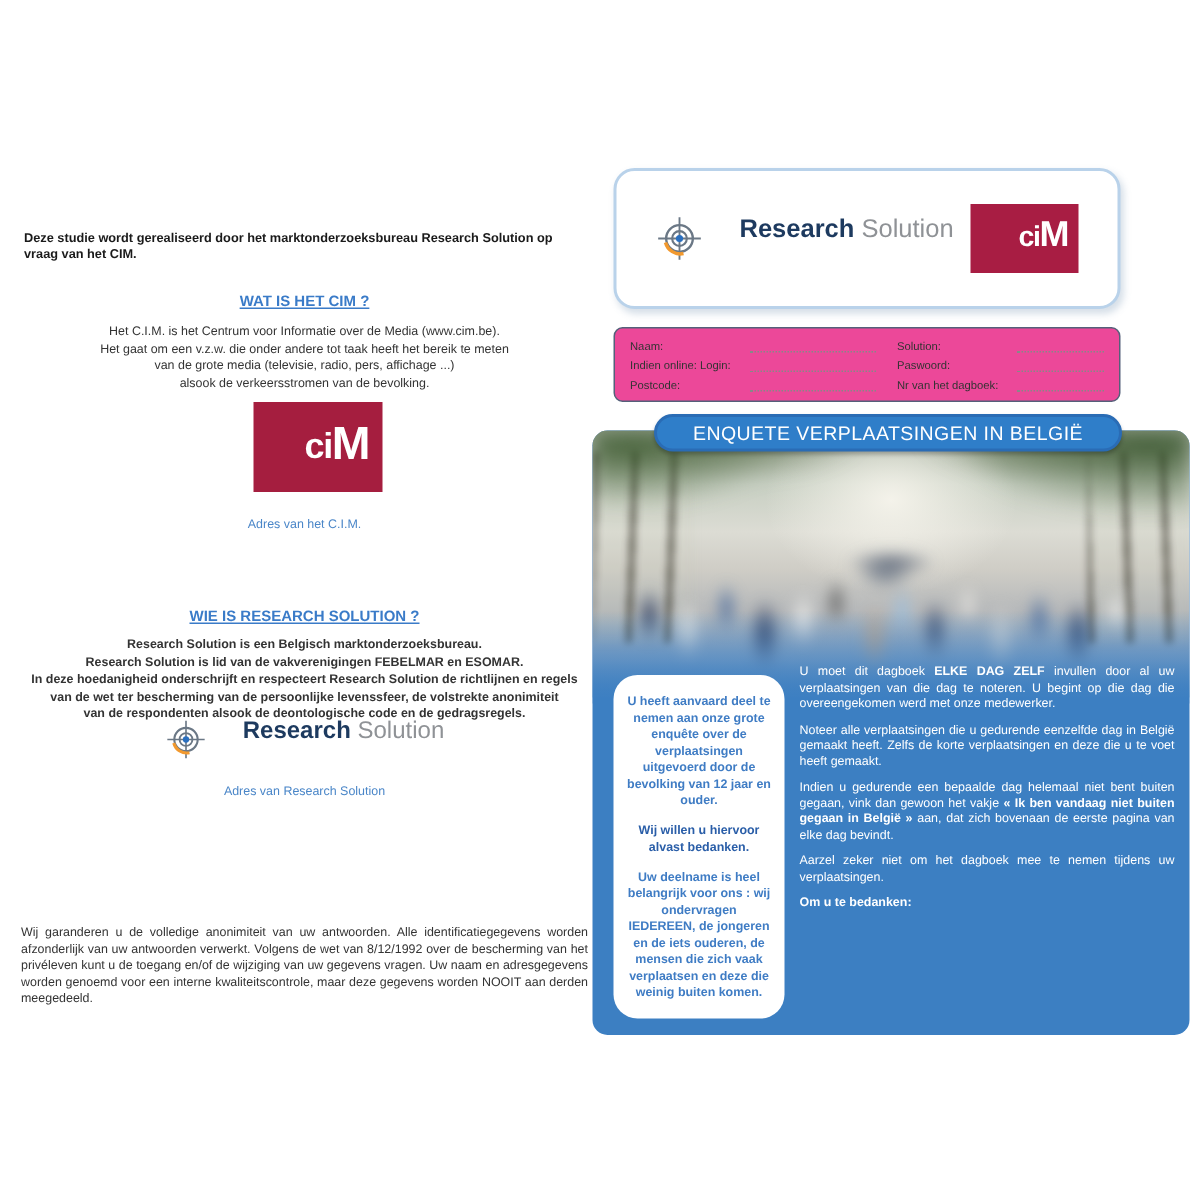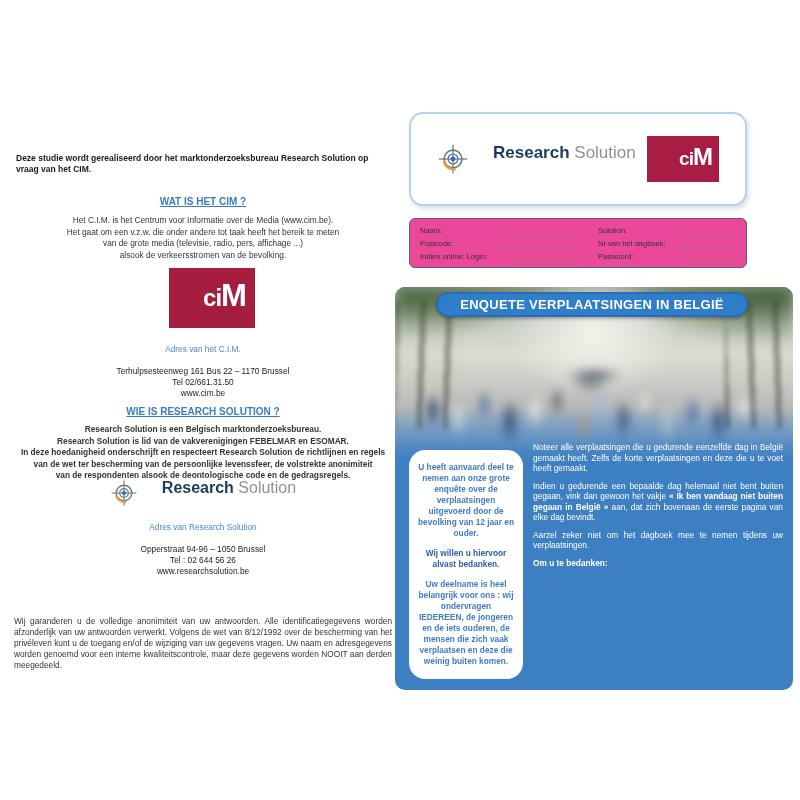--- a/index.html
+++ b/index.html
@@ -49,21 +49,21 @@
   #cim-logo-right .cim-m{font-size:24px;}
   .form-box{position:absolute;left:409px;top:218px;width:338px;height:50px;border:1.5px solid #55607a;border-radius:6px;
     background:#ec4899;padding:6px 10px;box-sizing:border-box;display:flex;flex-direction:column;justify-content:space-between;}
   .form-row{display:flex;align-items:flex-end;font-size:7.5px;color:#333;}
   .fl1{width:80px;white-space:nowrap;}
   .fl2{width:80px;white-space:nowrap;margin-left:8px;}
   .dots{flex:1;border-bottom:1px dotted #888;height:9px;margin-right:6px;}
   .dots2{flex:none;width:58px;border-bottom:1px dotted #888;height:9px;margin-right:0;}
   .banner{position:absolute;left:436px;top:276px;width:308px;height:21px;background:var(--banner_blue);
     border:2px solid #2a6cb5;border-radius:13px;z-index:3;display:flex;align-items:center;justify-content:center;
-    color:#fff;font-weight:bold;font-size:13px;letter-spacing:.3px;box-shadow:0 2px 3px rgba(0,0,0,.25);margin-top:16px;}
+    color:#fff;font-weight:normal;font-size:13px;letter-spacing:.3px;box-shadow:0 2px 3px rgba(0,0,0,.25);}
   .main-panel{position:absolute;left:395px;top:287px;width:398px;height:403px;background:var(--panel_blue);
     border-radius:10px;overflow:hidden;}
   
   .photo{position:absolute;top:0;left:0;width:100%;height:178px;
     background:
       radial-gradient(ellipse 120px 90px at 50% 26%, rgba(246,244,236,.95), rgba(246,244,236,0) 70%),
       linear-gradient(180deg,#97a391 0%,#c7cfc2 20%,#dcdcd4 38%,#cfcdc6 52%,#b5b8ba 68%,#8aa6c4 86%,#4c86c0 100%);}
   .foliage{position:absolute;top:0;left:0;right:0;height:48%;filter:blur(6px);
     background:
       radial-gradient(ellipse 150px 60px at 6% 12%, rgba(58,88,44,.85), rgba(58,88,44,0) 70%),
@@ -131,44 +131,38 @@
 van de grote media (televisie, radio, pers, affichage ...)
 alsook de verkeersstromen van de bevolking.</div>
 
 <div class="cim-box" id="cim-logo-left">
   <span class="cim-ci">ci</span>
     <span class="cim-m">M</span>
 </div>
 
 <div class="addr" id="cim-addr">
   <div class="addr-title">Adres van het C.I.M.</div>
-  <div>Terhulpsesteenweg 161 Bus 22 – 1170 Brussel
-Tel  02/661.31.50
-www.cim.be</div>
 </div>
 
 <div class="sec-heading" id="rs-heading">WIE IS RESEARCH SOLUTION ?</div>
 <div class="sec-body" id="rs-body">Research Solution is een Belgisch marktonderzoeksbureau.
 Research Solution is lid van de vakverenigingen  FEBELMAR en ESOMAR.
 In deze hoedanigheid onderschrijft en respecteert Research Solution de richtlijnen en regels
 van de wet ter bescherming van de persoonlijke levenssfeer, de volstrekte anonimiteit
 van de respondenten alsook de deontologische code en de gedragsregels.</div>
 
 <div class="rs-logo" id="rs-logo-left">
   <svg class="rs-icon" viewBox="0 0 36 36">
       <use href="#rs-target"></use>
     </svg>
   <span class="rs-word"><span class="rs-research">Research</span> <span class="rs-solution">Solution</span></span>
 </div>
 
 <div class="addr" id="rs-addr">
   <div class="addr-title">Adres van Research Solution</div>
-  <div>Opperstraat 94-96 – 1050 Brussel
-Tel : 02 644 56 26
-www.researchsolution.be</div>
 </div>
 
 <div class="privacy">Wij garanderen u de volledige anonimiteit van uw antwoorden. Alle identificatiegegevens worden afzonderlijk van uw antwoorden verwerkt. Volgens de wet van 8/12/1992 over de bescherming van het privéleven kunt u de toegang en/of de wijziging van uw gegevens vragen. Uw naam en adresgegevens worden genoemd voor een interne kwaliteitscontrole, maar deze gegevens worden NOOIT aan derden meegedeeld.</div>
 
 <div class="logo-box">
   <div class="rs-logo">
     <svg class="rs-icon" viewBox="0 0 36 36">
         <use href="#rs-target"></use>
       </svg>
     <span class="rs-word"><span class="rs-research">Research</span> <span class="rs-solution">Solution</span></span>
@@ -180,29 +174,29 @@
 </div>
 
 <div class="form-box">
   <div class="form-row">
     <span class="fl1">Naam:</span>
     <span class="dots"></span>
     <span class="fl2">Solution:</span>
     <span class="dots dots2"></span>
   </div>
   <div class="form-row">
+    <span class="fl1">Indien online: Login:</span>
+    <span class="dots"></span>
+    <span class="fl2">Paswoord:</span>
+    <span class="dots dots2"></span>
+  </div>
+  <div class="form-row">
     <span class="fl1">Postcode:</span>
     <span class="dots"></span>
     <span class="fl2">Nr van het dagboek:</span>
-    <span class="dots dots2"></span>
-  </div>
-  <div class="form-row">
-    <span class="fl1">Indien online: Login:</span>
-    <span class="dots"></span>
-    <span class="fl2">Paswoord:</span>
     <span class="dots dots2"></span>
   </div>
 </div>
 
 <div class="banner">ENQUETE VERPLAATSINGEN IN BELGIË</div>
 
 <div class="main-panel">
   <div class="photo">
     <div class="trees-l"></div>
     <div class="trees-r"></div>
@@ -211,18 +205,19 @@
     <div class="photo-fade"></div>
   </div>
 
   <div class="sidebox">
     <p class="sb-p1">U heeft aanvaard deel te nemen aan onze grote enquête over de verplaatsingen uitgevoerd door de bevolking van 12 jaar en ouder.</p>
     <p class="sb-p2">Wij willen u hiervoor alvast bedanken.</p>
     <p class="sb-p3"><span>Uw deelname is heel belangrijk voor ons : wij ondervragen </span><b>IEDEREEN,</b><span> de jongeren en de iets ouderen, de mensen die zich vaak verplaatsen en deze die weinig buiten komen.</span></p>
   </div>
 
   <div class="instructions">
+    <p><span>U moet dit dagboek </span><b>ELKE DAG ZELF</b><span> invullen door al uw verplaatsingen van die dag te noteren. U begint op die dag die overeengekomen werd met onze medewerker.</span></p>
     <p><span>Noteer alle verplaatsingen die u gedurende eenzelfde dag in België gemaakt heeft. Zelfs de korte verplaatsingen en deze die u te voet heeft gemaakt.</span><b></b><span></span></p>
     <p><span>Indien u gedurende een bepaalde dag helemaal niet bent buiten gegaan, vink dan gewoon het vakje </span><b>« Ik ben vandaag niet buiten gegaan in België »</b><span> aan, dat zich bovenaan de eerste pagina van elke dag bevindt.</span></p>
     <p><span>Aarzel zeker niet om het dagboek mee te nemen tijdens uw verplaatsingen.</span><b></b><span></span></p>
     <p class="thanks-heading">Om u te bedanken:</p>
   </div>
 </div>
 
 </body></html>

